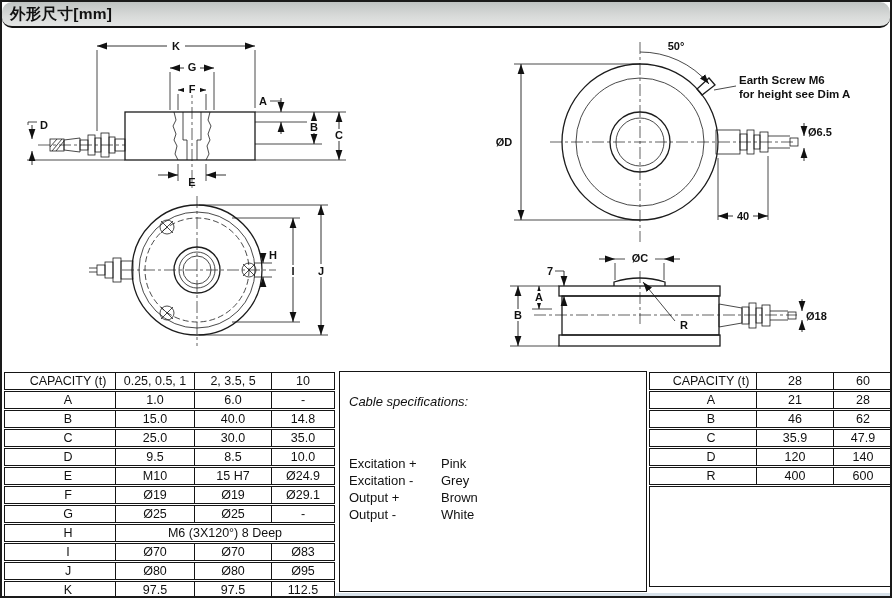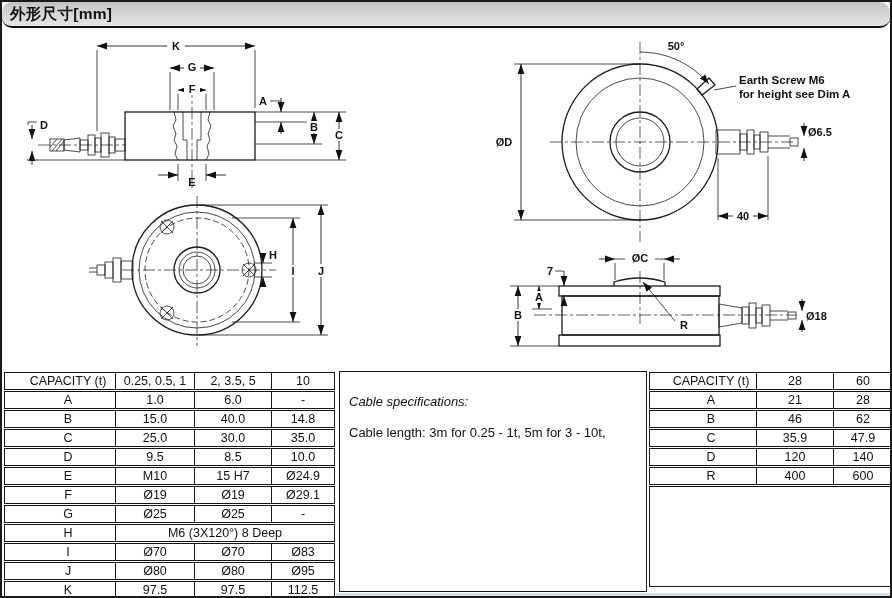--- a/index.html
+++ b/index.html
@@ -348,21 +348,39 @@
       <div class="tcell c0">K</div>
       <div class="tcell c1">97.5</div>
       <div class="tcell c2">97.5</div>
       <div class="tcell c3">112.5</div>
     </div>
   </div>
 
   <div class="panel-mid">
     <div class="cs-title">Cable specifications:</div>
     <div class="cs-len">
-      <span>Cable length: 3m for 0.25 - 1t, 5m for 3 - 10t,</span><br>
+      <br>
+    </div>
+    <div class="cs-wires">
+      <div class="wire">
+        <span class="wname">Excitation +</span>
+        <span>Pink</span>
+      </div>
+      <div class="wire">
+        <span class="wname">Excitation -</span>
+        <span>Grey</span>
+      </div>
+      <div class="wire">
+        <span class="wname">Output +</span>
+        <span>Brown</span>
+      </div>
+      <div class="wire">
+        <span class="wname">Output -</span>
+        <span>White</span>
+      </div>
     </div>
   </div>
 
   <div class="panel-right">
     <div class="trow">
       <div class="tcell r0">CAPACITY (t)</div>
       <div class="tcell r1">28</div>
       <div class="tcell r2">60</div>
     </div>
     <div class="trow">

